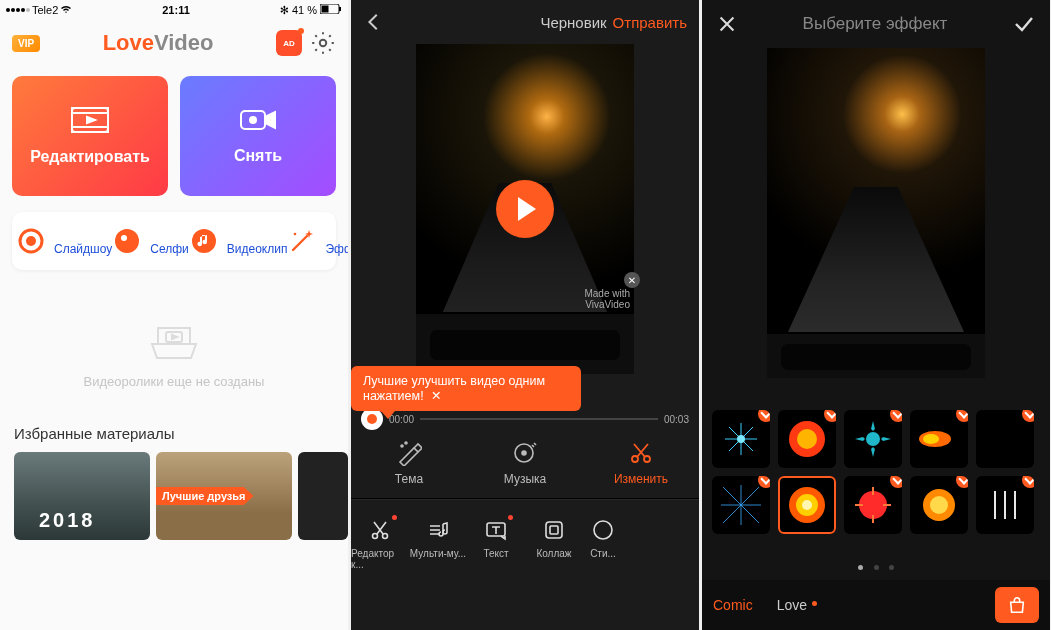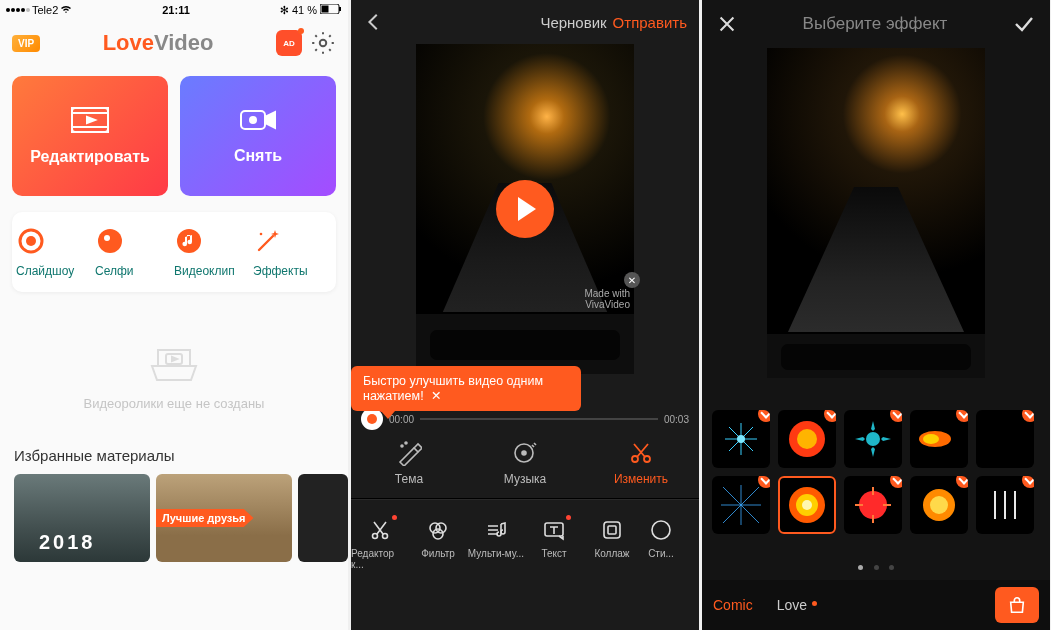--- a/index.html
+++ b/index.html
@@ -57,21 +57,21 @@
     display:flex; flex-direction:column; align-items:center; justify-content:center;
     font-size:16px; font-weight:600;
   }
   .card-edit { background: linear-gradient(135deg,#ff7a3c,#ff3a46); }
   .card-shoot{ background: linear-gradient(135deg,#6a7cff,#a44cff); }
   .card-icon { margin-bottom:10px; }
   .tool-row {
     margin:6px 12px 0; background:#fff; border-radius:10px; box-shadow:0 1px 4px rgba(0,0,0,0.06);
     display:flex; padding:14px 4px;
   }
-  .tool-item { flex:1; display:flex; flex-direction:column; align-items:flex-start; gap:8px; font-size:12px; color:#0f766e;}
+  .tool-item { flex:1; display:flex; align-items:flex-end; gap:8px; font-size:12px; color:#1d4ed8;}
   .tool-ico { width:30px;height:30px; color:#ff5a1f; position:relative;}
   .empty-area { text-align:center; padding:44px 0 20px; color:#c5c5c5; }
   .empty-ico { width:60px;height:48px; margin:0 auto 12px; display:block; color:#dcdcdc; }
   .empty-txt { font-size:13px; }
   .section-h { font-size:15px; padding:16px 14px 10px; color:#333; }
   .mat-row { display:flex; gap:6px; padding:0 0 0 14px; }
   .mat-card {
     width:148px; height:88px; border-radius:6px; background:#888; overflow:hidden;
     position:relative; color:#fff; display:flex; align-items:flex-end; padding:8px 25px;
     font-size:15px; font-weight:700;
@@ -374,21 +374,21 @@
     <div class="dash"></div>
     <div class="play-btn"></div>
     <div class="watermark">
       <div>Made with</div>
       <div>VivaVideo</div>
     </div>
     <div class="watermark-x">✕</div>
   </div>
 
   <div class="tip-bubble">
-    <span>Быстро улучшить видео одним нажатием!</span>
+    <span>Лучшие улучшить видео одним нажатием!</span>
     <span style="margin-left:4px;">✕</span>
   </div>
 
   <div class="timeline">
     <span class="tl-knob">
         <span class="red-dot-sm"></span>
       </span>
     <span>00:00</span>
     <div class="tl-track"></div>
     <span>00:03</span>
@@ -434,30 +434,20 @@
     <div class="t2">
       <span class="ico">
         <svg viewBox="0 0 24 24" width="24" height="24" fill="none" stroke="currentColor" stroke-width="1.6">
             <circle cx="7" cy="18" r="2.5"></circle>
             <circle cx="17" cy="18" r="2.5"></circle>
             <path d="M9 16L18 4M15 16L6 4"></path>
           </svg>
         <span class="rd"></span>
       </span>
       <span>Редактор к...</span>
-    </div>
-    <div class="t2">
-      <span class="ico">
-        <svg viewBox="0 0 24 24" width="24" height="24" fill="none" stroke="currentColor" stroke-width="1.6">
-            <circle cx="9" cy="10" r="5"></circle>
-            <circle cx="15" cy="10" r="5"></circle>
-            <circle cx="12" cy="16" r="5"></circle>
-          </svg>
-      </span>
-      <span>Фильтр</span>
     </div>
     <div class="t2">
       <span class="ico">
         <svg viewBox="0 0 24 24" width="24" height="24" fill="none" stroke="currentColor" stroke-width="1.6">
             <path d="M4 8h10M4 12h10M4 16h10"></path>
             <path d="M17 6v10a2 2 0 1 1-2-2"></path>
             <path d="M17 6l4-1v9a2 2 0 1 1-2-2"></path>
           </svg>
       </span>
       <span>Мульти-му...</span>

